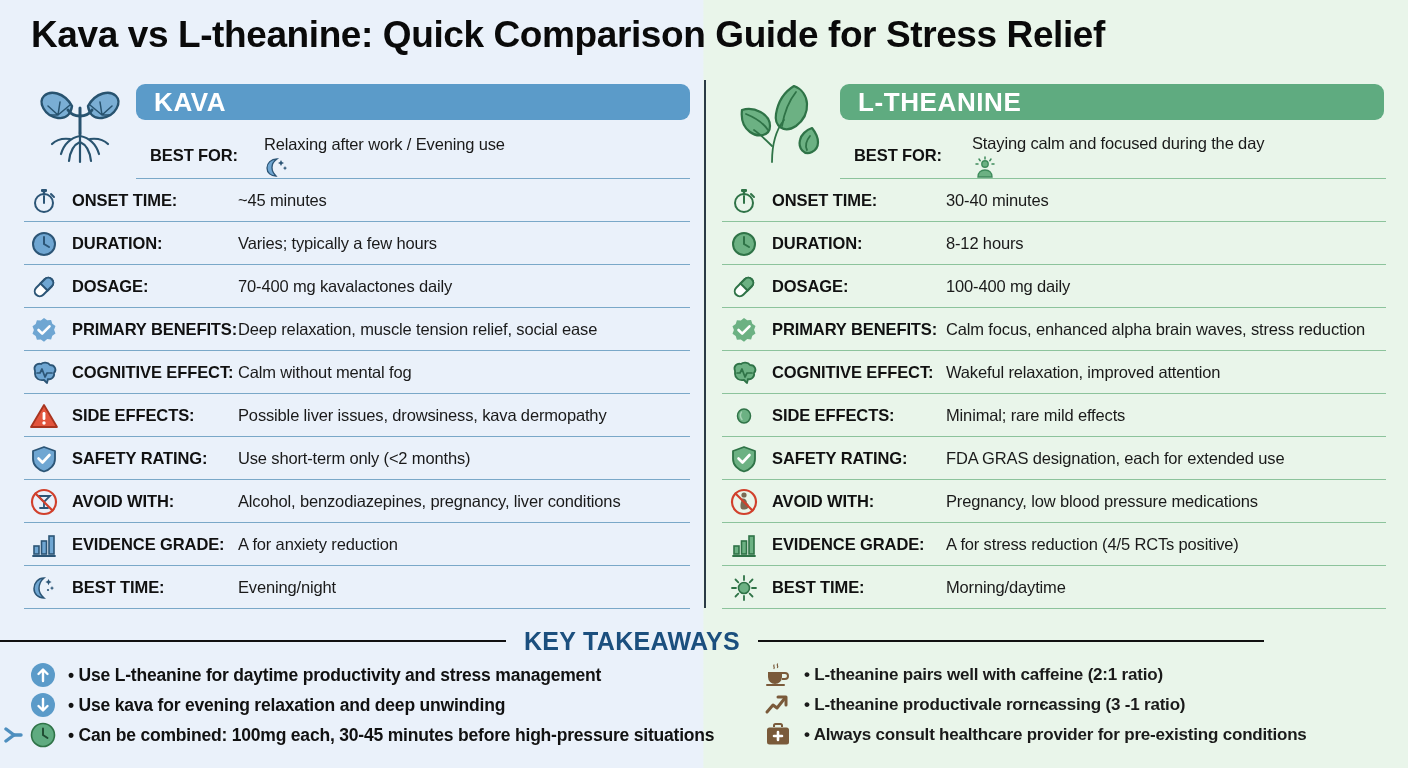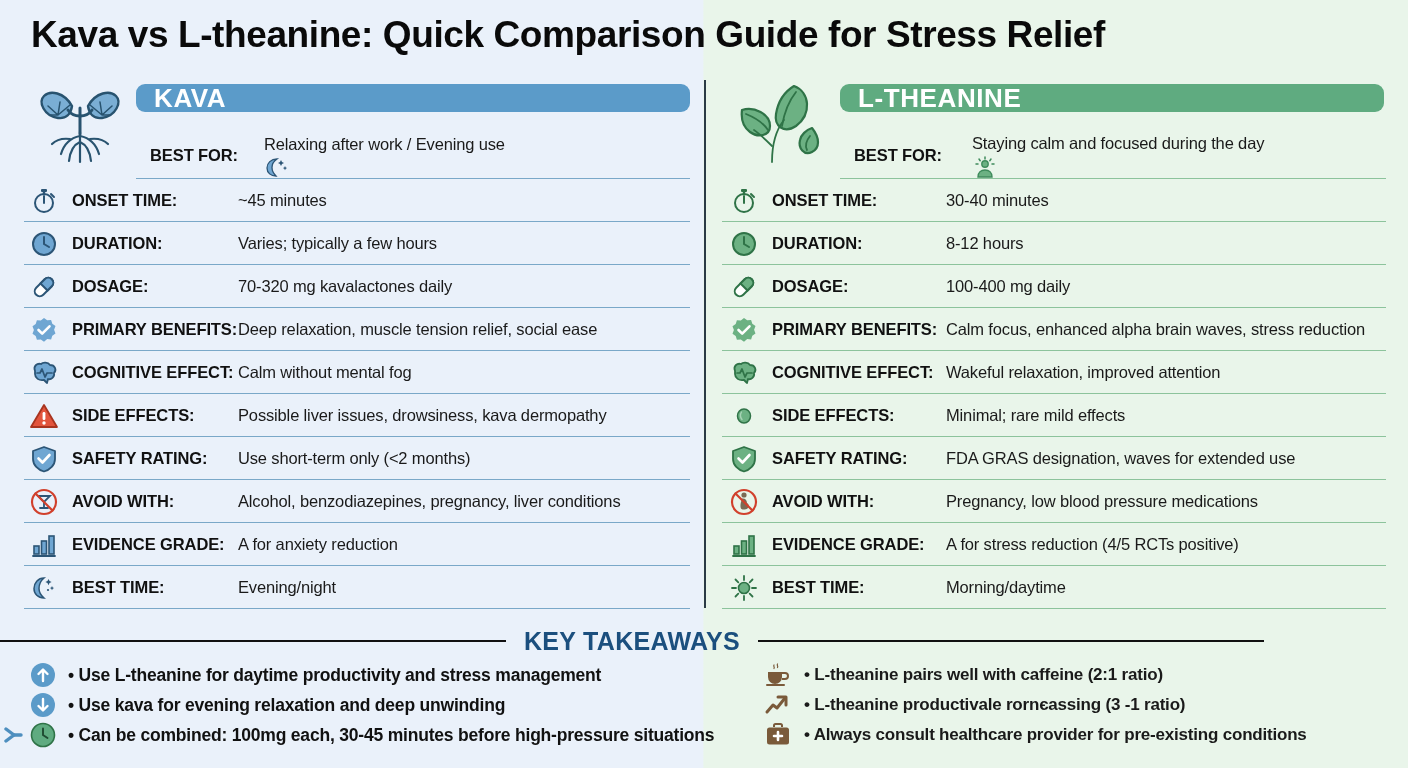--- a/index.html
+++ b/index.html
@@ -26,21 +26,21 @@
     position: absolute; top: 76px; height: 536px;
   }
   .col.left  { left: 0;    width: 704px; }
   .col.right { left: 704px; width: 704px; }
   .vdivider {
     position: absolute; left: 704px; top: 80px; width: 2px; height: 528px;
     background: #2b3a45;
   }
   
   .banner {
-    position: absolute; top: 8px; height: 28px;
+    position: absolute; top: 8px; height: 36px;
     border-radius: 9px;
     display: flex; align-items: center;
     padding-left: 18px;
     color: #ffffff; font-weight: 700; font-size: 26px;
     letter-spacing: 0.6px;
     font-family: "Liberation Sans", sans-serif;
   }
   .left  .banner { left: 136px; right: 14px; background: #5b9bc9; }
   .right .banner { left: 136px; right: 24px; background: #5fab80; }
 
@@ -202,21 +202,21 @@
       <div class="row">
         <div class="ic">
           <svg width="28" height="28" viewBox="0 0 28 28">
               <g transform="rotate(-45 14 14)">
                 <rect x="3" y="9" width="22" height="10" rx="5" fill="#ffffff" stroke="#2c5576" stroke-width="2"></rect>
                 <path d="M14 9 h6 a5 5 0 0 1 0 10 h-6 z" fill="#6fa6d2" stroke="#2c5576" stroke-width="2"></path>
               </g>
             </svg>
         </div>
         <div class="lbl lblcell">DOSAGE:</div>
-        <div class="val valcell">70-320 mg kavalactones daily</div>
+        <div class="val valcell">70-400 mg kavalactones daily</div>
         <div class="sep"></div>
       </div>
 
       <div class="row">
         <div class="ic">
           <svg width="28" height="28" viewBox="0 0 28 28">
               <path d="M14 2 l3.2 2.3 l3.9-.3 l1.2 3.7 l3.2 2.3 l-1.4 3.7 l1.4 3.7 l-3.2 2.3 l-1.2 3.7 l-3.9-.3 L14 25.7 l-3.2-2.3 l-3.9 .3 l-1.2-3.7 l-3.2-2.3 l1.4-3.7 l-1.4-3.7 l3.2-2.3 l1.2-3.7 l3.9 .3 z" fill="#6fa6d2"></path>
               <path d="M8.5 14 l3.7 3.7 l7.3-7.4" fill="none" stroke="#fff" stroke-width="2.6" stroke-linecap="round" stroke-linejoin="round"></path>
             </svg>
         </div>
@@ -428,21 +428,21 @@
       </div>
 
       <div class="row">
         <div class="ic">
           <svg width="26" height="28" viewBox="0 0 26 28">
               <path d="M13 2 L24 6 V14 C24 20 19 25 13 26.5 C7 25 2 20 2 14 V6 Z" fill="#6cb183" stroke="#2f7347" stroke-width="1.8" stroke-linejoin="round"></path>
               <path d="M7.5 13.5 l4 4 l7-7.5" fill="none" stroke="#fff" stroke-width="2.6" stroke-linecap="round" stroke-linejoin="round"></path>
             </svg>
         </div>
         <div class="lbl lblcell">SAFETY RATING:</div>
-        <div class="val valcell">FDA GRAS designation, waves for extended use</div>
+        <div class="val valcell">FDA GRAS designation, each for extended use</div>
         <div class="sep"></div>
       </div>
 
       <div class="row">
         <div class="ic">
           <svg width="28" height="28" viewBox="0 0 28 28">
               <g fill="#7a6a55">
                 <circle cx="14" cy="7" r="2.6"></circle>
                 <path d="M12 10.5 C15 10 17 12 17 15 C19 16 19.5 19 17.5 20.5 C16 21.6 13 22 11.5 21 C10 20 10.5 16 11 14 Z"></path>
               </g>

